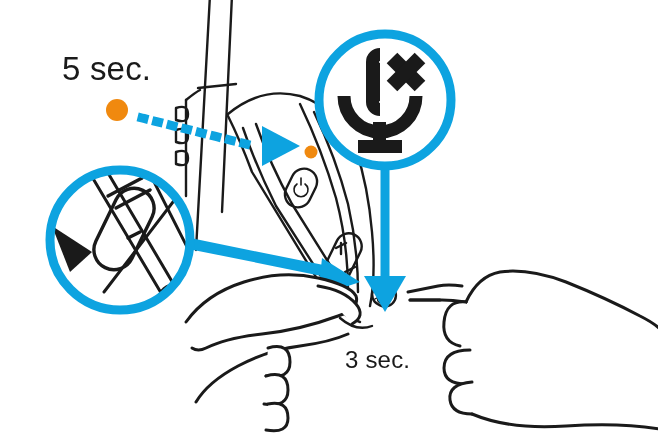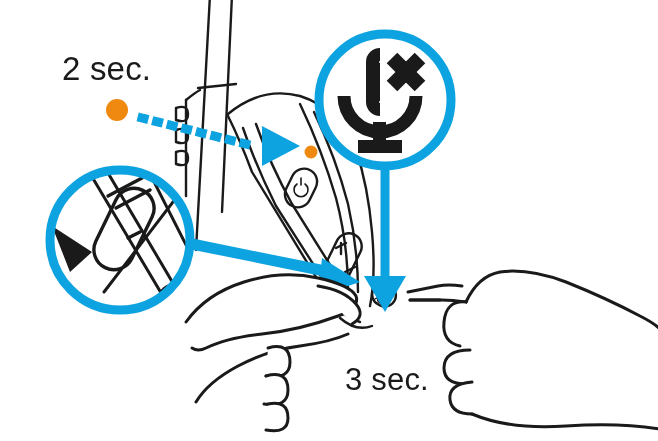--- a/index.html
+++ b/index.html
@@ -33,22 +33,22 @@
     white-space: nowrap;
     line-height: 1;
   }
   #label-5sec {
     left: 62px;
     top: 52px;
     font-size: 33px;
   }
   #label-3sec {
     left: 345px;
-    top: 364px;
-    font-size: 31px;
+    top: 348px;
+    font-size: 24px;
   }
 </style>
 </head>
 <body>
 
 <div id="stage">
 
   <svg id="art" viewBox="0 0 658 441" xmlns="http://www.w3.org/2000/svg">
 
     <defs>
@@ -219,17 +219,17 @@
       <path d="M472 382 q-24 2 -22 18 q2 14 22 14"></path>
       <path d="M472 414 Q510 430 566 426 Q622 422 666 430"></path>
     </g>
 
     <g fill="none" stroke="#1a1a1a" stroke-width="3" stroke-linecap="round">
       <path d="M410 300 L440 300"></path>
     </g>
 
   </svg>
 
-  <div class="lbl" id="label-5sec">2 sec.</div>
+  <div class="lbl" id="label-5sec">5 sec.</div>
 
   <div class="lbl" id="label-3sec">3 sec.</div>
 
 </div>
 
 </body></html>

